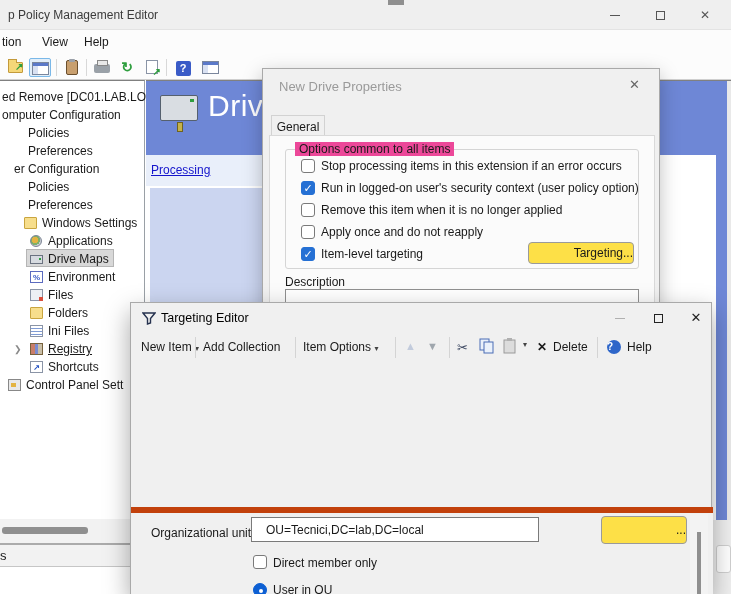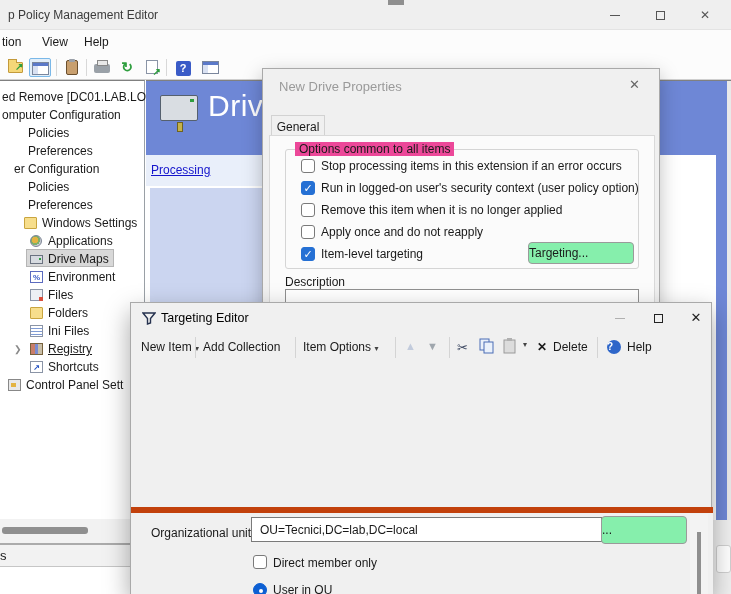--- a/index.html
+++ b/index.html
@@ -77,21 +77,21 @@
   .hthumb { position:absolute; left:2px; top:8px; width:86px; height:7px; background:#8F8F8F; border-radius:3px; }
   .strip-border { left:0; top:543px; width:131px; height:2px; background:#ABABAB; }
   .status-strip { left:0; top:545px; width:131px; height:22px; background:#F2F2F2; border-bottom:1px solid #C6C6C6; font-size:13px; color:#1a1a1a; line-height:22px; }
 
   
   .dlg { background:#F0F0F0; border:1px solid #A9A9A9; }
   .cb { position:absolute; width:14px; height:14px; background:#fff; border:1.5px solid #7a7a7a; border-radius:3px; }
   .cb.checked { background:#2570D4; border-color:#2570D4; }
   .cb .tick { display:none; }
   .cb.checked .tick { display:block; color:#fff; font-size:11px; line-height:13px; text-align:center; }
-  .btn { position:absolute; background:#86efac; border:1px solid #9A9A9A; border-radius:4px; font-size:12px; color:#1a1a1a; text-align:left; }
+  .btn { position:absolute; background:#fde047; border:1px solid #9A9A9A; border-radius:4px; font-size:12px; color:#1a1a1a; text-align:right; }
 
   
   .ndp { left:262px; top:68px; width:398px; height:250px; box-shadow:0 6px 18px rgba(0,0,0,.25); overflow:hidden; }
   .ndp-title { position:absolute; left:16px; top:10px; font-size:13px; color:#9A9A9A; }
   .ndp-close { position:absolute; left:366px; top:8px; font-size:13px; color:#666; }
   .tab { position:absolute; font-size:12px; color:#1a1a1a; text-align:center; border:1px solid #D2D2D2; background:#F0F0F0; }
   .tab.inactive { left:8px; top:46px; width:54px; height:22px; line-height:22px; }
   .tab.active { left:63px; top:42px; width:68px; height:26px; line-height:24px; background:#FBFBFB; border-bottom:none; z-index:2; }
   .tabpage { position:absolute; left:6px; top:66px; width:386px; height:168px; background:#FBFBFB; border:1px solid #D9D9D9; }
   .groupbox { position:absolute; left:22px; top:80px; width:354px; height:120px; border:1px solid #D5D5D5; border-radius:3px; }
@@ -111,21 +111,21 @@
   .caret { font-size:8px; color:#444; }
   .ttsep { position:absolute; top:4px; width:1px; height:21px; background:#D4D4D4; }
   .arr { font-size:11px; }
   .listbox { position:absolute; left:16px; top:61px; width:561px; height:130px; background:#fff; border:1px solid #767676; }
   .lrow { position:absolute; left:0; top:2px; width:100%; height:19px; }
   .note-icon { position:absolute; left:4px; top:2px; width:14px; height:13px; background:#F7E9A8; border:1px solid #B09A3E; border-radius:1px; }
   .note-icon::after { content:""; position:absolute; left:3px; top:2px; width:7px; height:2px; background:#E0862F; transform:rotate(-35deg); }
   .lhl { position:absolute; left:20px; right:1px; top:0; height:19px; background:#0D5FD3; color:#fff; font-size:11px; line-height:19px; white-space:nowrap; overflow:hidden; padding-left:3px; }
   .te-bottom { position:absolute; left:0; top:204px; width:582px; height:88px; border-top:6px solid #c2410c; background:#F0F0F0; }
   .ou-label { position:absolute; left:20px; top:13px; font-size:12px; color:#1a1a1a; }
-  .ou-input { position:absolute; left:120px; top:4px; width:351px; height:25px; border:1px solid #7a7a7a; background:#fff; font-family:"Liberation Sans",sans-serif; font-size:12px; padding:0 8px; color:#1a1a1a; }
+  .ou-input { position:absolute; left:120px; top:4px; width:288px; height:25px; border:1px solid #7a7a7a; background:#fff; font-family:"Liberation Sans",sans-serif; font-size:12px; padding:0 14px; color:#1a1a1a; }
   .browse-btn { left:470px; top:3px; width:86px; height:28px; line-height:26px; }
   .dm-label, .uo-label { position:absolute; left:142px; font-size:12px; color:#1a1a1a; }
   .radio { position:absolute; left:122px; top:70px; width:14px; height:14px; border-radius:50%; border:1.5px solid #7a7a7a; background:#fff; }
   .radio.on { background:#0D5FD3; border-color:#0D5FD3; }
   .radio.on::after { content:""; position:absolute; left:4.5px; top:4.5px; width:4px; height:4px; border-radius:50%; background:#fff; }
   .vscroll-track { position:absolute; left:559px; top:1px; width:18px; height:87px; background:#F3F3F3; }
   .vscroll-thumb { position:absolute; left:7px; top:18px; width:4px; height:70px; background:#8F8F8F; }
 </style>
 </head>
 <body>

